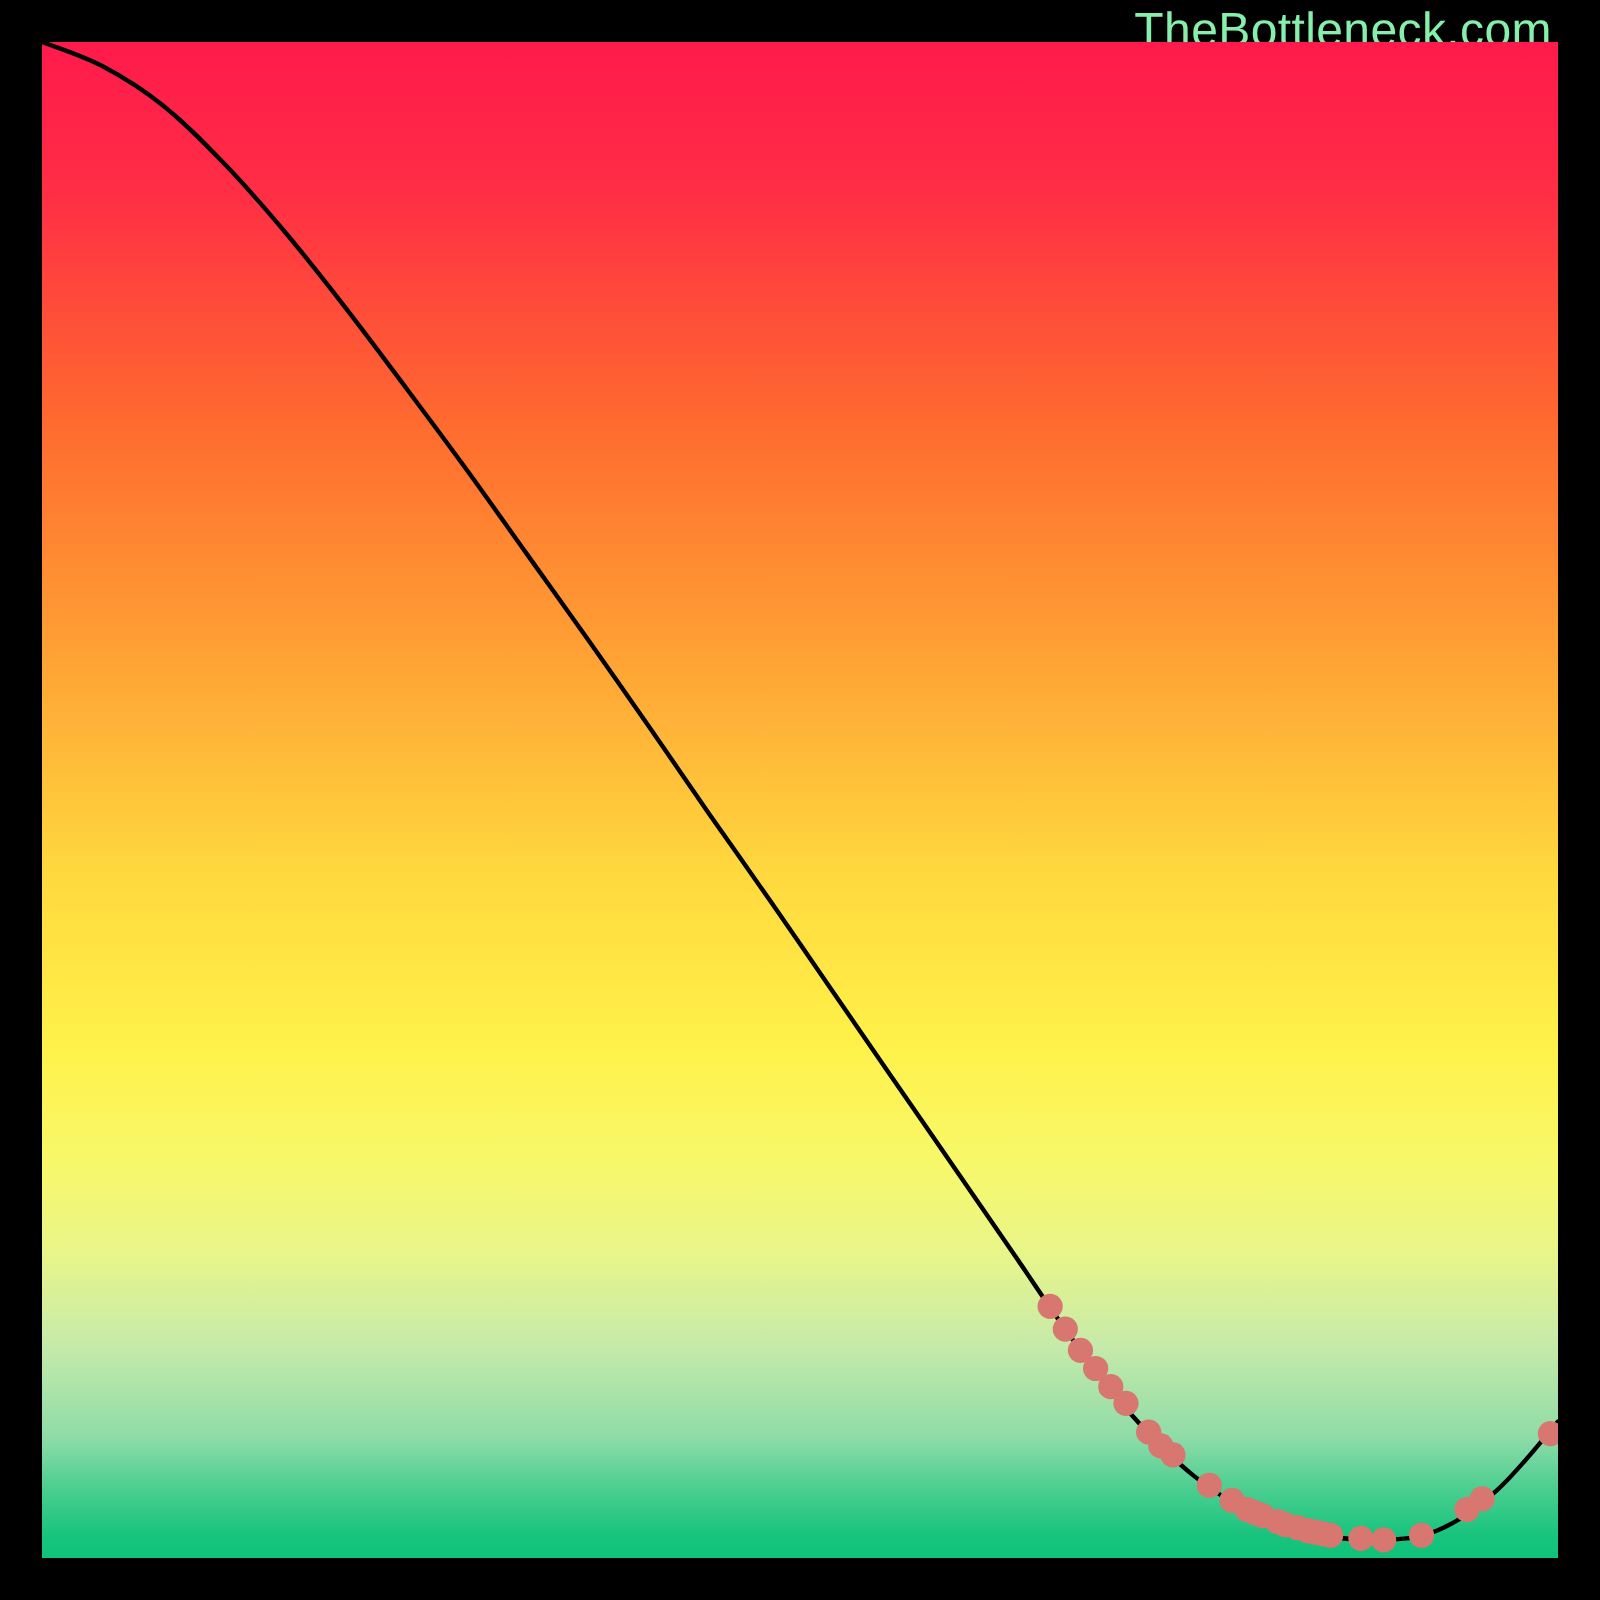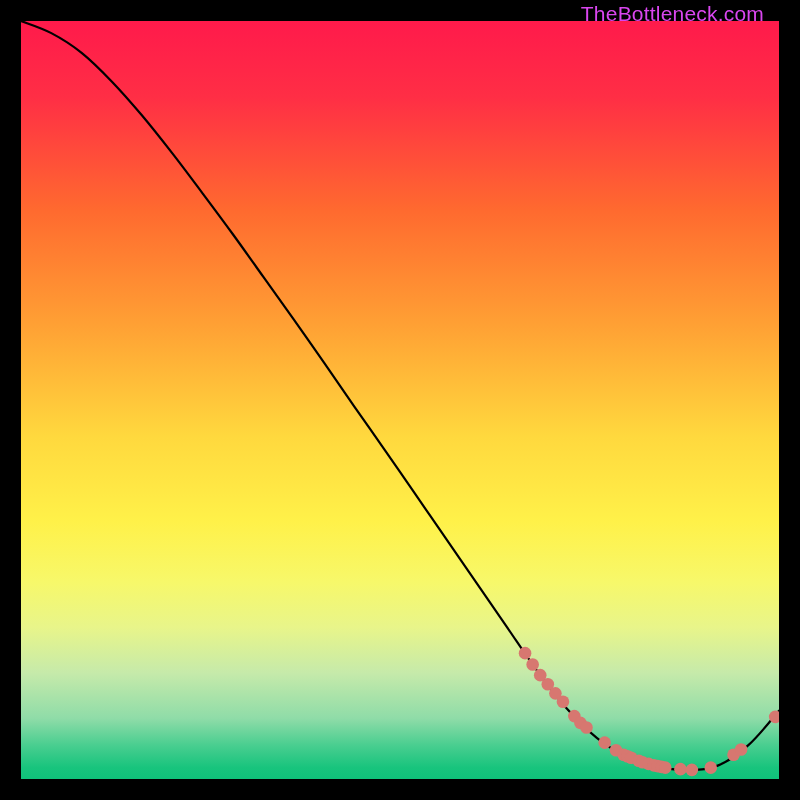--- a/index.html
+++ b/index.html
@@ -25,23 +25,23 @@
     height: 758px;
     overflow: hidden;
   }
   .gradient {
     position: absolute;
     left: 0; top: 0; right: 0; bottom: 0;
   }
   .watermark {
     position: absolute;
     top: 2px;
-    right: 36px;
-    color: #d946ef;
-    font-size: 21px;
+    right: 24px;
+    color: #86efac;
+    font-size: 24px;
     letter-spacing: 0.2px;
     font-weight: 500;
   }
   svg { display: block; }
 </style>
 </head>
 <body>
 
 <div class="stage">
   <div class="watermark">TheBottleneck.com</div>

